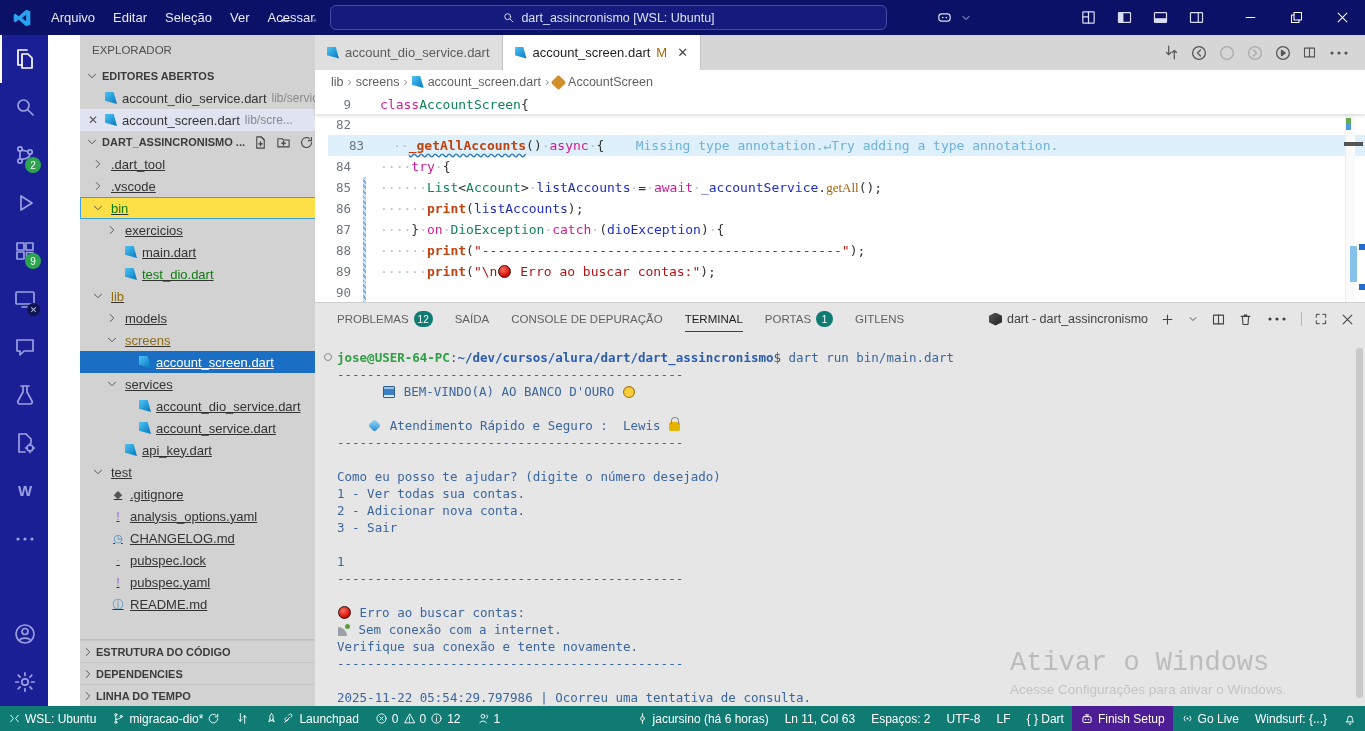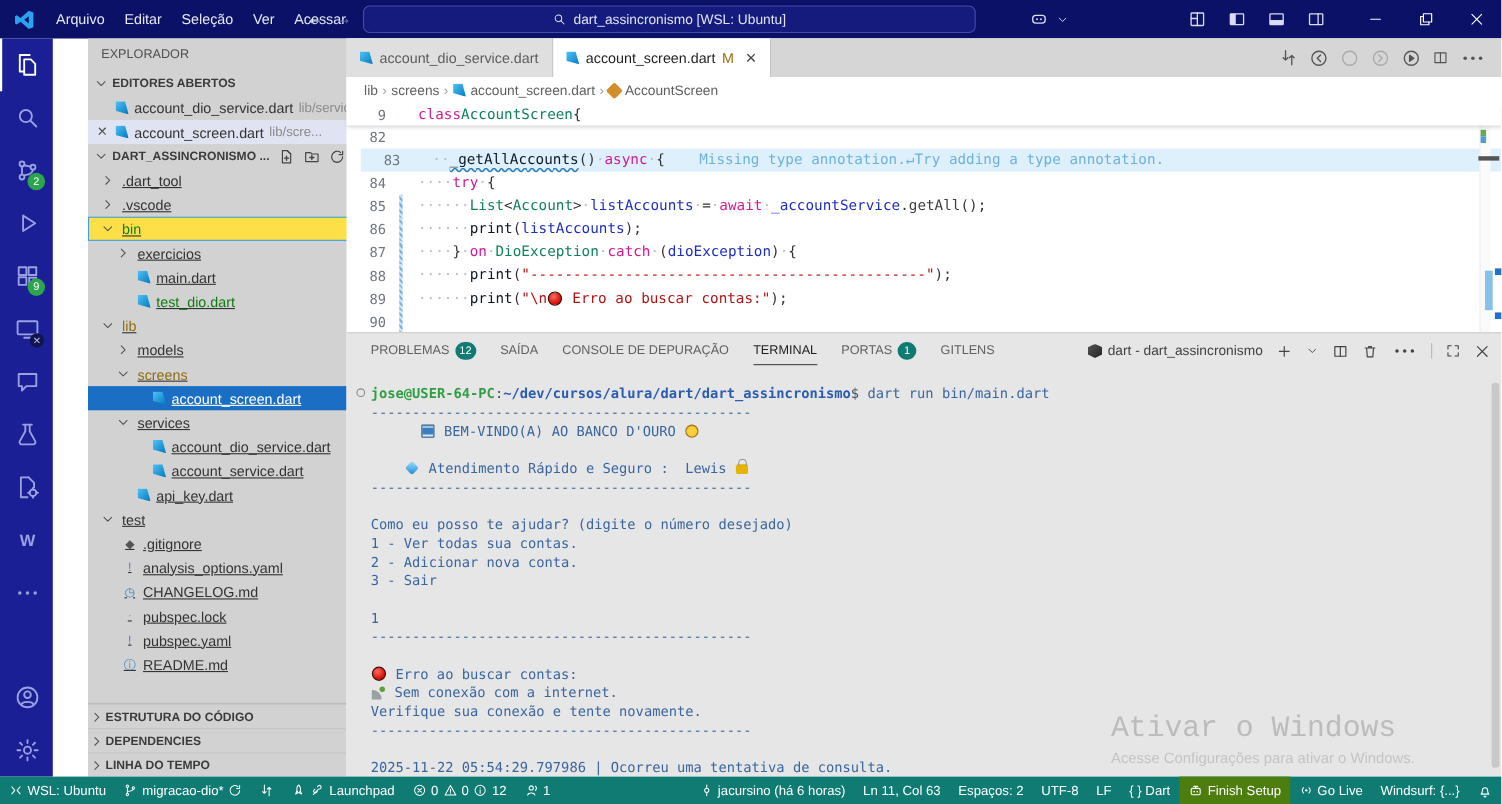--- a/index.html
+++ b/index.html
@@ -75,25 +75,25 @@
   .sym-class { width:11px; height:11px; background:#d28e28; border-radius:2px; transform:rotate(45deg); }
   .sticky { position:absolute; left:0; top:59px; width:100%; height:20px; background:#fff; box-shadow:0 2px 3px rgba(0,0,0,.12); display:flex; font-family:"DejaVu Sans Mono",monospace; font-size:13px; z-index:3; align-items:center; }
   .code { position:absolute; left:0; top:79px; width:100%; height:188px; overflow:hidden; font-family:"DejaVu Sans Mono",monospace; font-size:13px; }
   .cline { height:21px; display:flex; align-items:center; white-space:pre; }
   .cline.hl { background:#def0fb;margin-left:13px; }
   .ln-num { width:48px; flex:0 0 48px; text-align:right; padding-right:12px; color:#6e7681; font-size:12.5px; }
   .git-bar { width:3px; flex:0 0 3px; align-self:stretch; margin-right:14px; background:transparent; }
   .git-bar.on { background:repeating-linear-gradient(45deg,#7fb3e6 0 2px,#c9e2f6 2px 4px); }
   .tk.ws { color:#b5c0ca; }
   .tk.kw { color:#d31a92; }
-  .tk.fn { color:#0f172a; font-weight:normal; }
+  .tk.fn { color:#c2410c; font-weight:bold; }
   .tk.sq { text-decoration:underline; text-decoration-style:wavy; text-decoration-color:#2a7ab8; text-underline-offset:3px; }
   .tk.ty { color:#10835a; }
   .tk.vr { color:#1f2ec2; }
-  .tk.mth { color:#404040; }
+  .tk.mth { color:#a16207;font-family:Liberation Serif, serif; }
   .tk.st { color:#b21414; }
   .tk.pn { color:#333333; }
   .tk.hint { color:#6fb1da; }
   .oruler { position:absolute; right:0; top:79px; width:22px; height:188px; }
   .or-mini { position:absolute; right:10px; top:0; width:10px; height:100%; background:#fafafa; border-left:1px solid #eee; }
   .or-slider { position:absolute; right:2px; top:28px; width:19px; height:4px; background:#555; }
   .or-mark-g { position:absolute; right:14px; top:4px; width:5px; height:6px; background:#6aa84f; }
   .or-mark-b { position:absolute; right:14px; top:10px; width:5px; height:6px; background:#4f9dd8; }
   .or-handle { position:absolute; right:8px; top:132px; width:7px; height:36px; background:#85c1e9; }
   .or-sq1 { position:absolute; right:0; top:130px; width:6px; height:6px; background:#1f6fd0; }
@@ -126,21 +126,21 @@
   .em-lock { width:11px; height:9px; background:#e6b400; border-radius:2px; position:relative; margin-top:2px; }
   .em-lock::before { content:""; position:absolute; top:-5px; left:2px; width:6px; height:6px; border:1.5px solid #8c8c8c; border-bottom:none; border-radius:4px 4px 0 0; }
   .em-redcircle { width:13px; height:13px; background:radial-gradient(circle at 38% 32%,#ff6b5e,#cc0a00 72%); border-radius:50%; border:1px solid #3a0a06; }
   .em-antenna { position:relative; }
   .em-antenna::before { content:""; position:absolute; left:0; bottom:0; width:9px; height:9px; background:#9aa0a6; border-radius:0 100% 0 0; }
   .em-antenna::after { content:""; position:absolute; right:0; top:0; width:5px; height:5px; background:#5f9e3e; border-radius:50%; }
 
   
   .statusbar { position:absolute; left:0; top:706px; width:1365px; height:25px; background:#0f7b72; color:#ffffff; display:flex; align-items:stretch; font-size:12px; }
   .st-item { display:flex; align-items:center; gap:4px; padding:0 8px; white-space:nowrap; }
-  .st-item.dark { background:#4d7c0f; }
+  .st-item.dark { background:#4c1d95; }
   .st-right { margin-left:auto; display:flex; align-items:stretch; }
   .st-ic { display:inline-flex; align-items:center; }
 
   .watermark { position:absolute; left:1010px; top:648px; color:#bcbcbc; pointer-events:none; }
   .watermark .w1 { font-size:27px;font-family:Liberation Mono, monospace; }
   .watermark .w2 { font-size:13.5px; margin-top:4px; color:#c4c4c4; }
 
   svg { display:block; }
 </style>
 </head>

